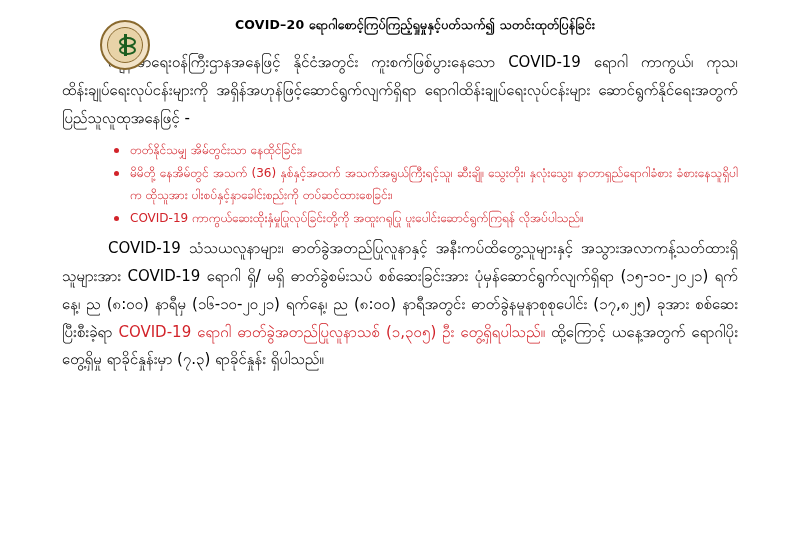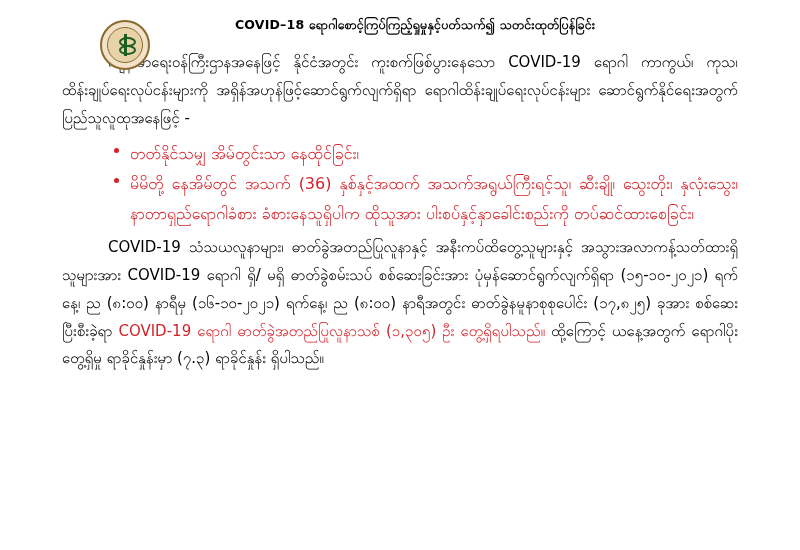--- a/index.html
+++ b/index.html
@@ -88,21 +88,21 @@
     text-indent: 46px;
   }
   .bullets {
     list-style: none;
     margin: 6px 0 6px 0;
     padding: 0 0 0 52px;
   }
   .bullets li {
     position: relative;
     color: #d2232a;
-    font-size: 16px;
+    font-size: 12px;
     line-height: 1.85;
     text-align: justify;
     padding-left: 16px;
     margin-bottom: 1px;
   }
   .bullets li::before {
     content: "";
     position: absolute;
     left: 0;
     top: 9px;
@@ -123,30 +123,31 @@
 
 <div class="page">
 
   <div class="seal">
     <div class="inner">
       <div class="staff"></div>
     </div>
   </div>
 
   <div class="title-block">
-    <div class="title-line">COVID–18 ရောဂါစောင့်ကြပ်ကြည့်ရှုမှုနှင့်ပတ်သက်၍ သတင်းထုတ်ပြန်ခြင်း</div>
+    <div class="title-line">COVID–20 ရောဂါစောင့်ကြပ်ကြည့်ရှုမှုနှင့်ပတ်သက်၍ သတင်းထုတ်ပြန်ခြင်း</div>
   </div>
 
   <div class="body-block">
 
     <p class="para indent">ကျန်းမာရေးဝန်ကြီးဌာနအနေဖြင့် နိုင်ငံအတွင်း ကူးစက်ဖြစ်ပွားနေသော COVID-19 ရောဂါ ကာကွယ်၊ ကုသ၊ ထိန်းချုပ်ရေးလုပ်ငန်းများကို အရှိန်အဟုန်ဖြင့်ဆောင်ရွက်လျက်ရှိရာ ရောဂါထိန်းချုပ်ရေးလုပ်ငန်းများ ဆောင်ရွက်နိုင်ရေးအတွက် ပြည်သူလူထုအနေဖြင့် -</p>
 
     <ul class="bullets">
       <li>တတ်နိုင်သမျှ အိမ်တွင်းသာ နေထိုင်ခြင်း၊</li>
       <li>မိမိတို့ နေအိမ်တွင် အသက် (36) နှစ်နှင့်အထက် အသက်အရွယ်ကြီးရင့်သူ၊ ဆီးချို၊ သွေးတိုး၊ နှလုံးသွေး၊ နာတာရှည်ရောဂါခံစား ခံစားနေသူရှိပါက ထိုသူအား ပါးစပ်နှင့်နှာခေါင်းစည်းကို တပ်ဆင်ထားစေခြင်း၊</li>
+      <li>COVID-19 ကာကွယ်ဆေးထိုးနှံမှုပြုလုပ်ခြင်းတို့ကို အထူးဂရုပြု ပူးပေါင်းဆောင်ရွက်ကြရန် လိုအပ်ပါသည်။</li>
     </ul>
 
     <p class="para indent"><span class="blk">COVID-19 သံသယလူနာများ၊ ဓာတ်ခွဲအတည်ပြုလူနာနှင့် အနီးကပ်ထိတွေ့သူများနှင့် အသွားအလာကန့်သတ်ထားရှိသူများအား COVID-19 ရောဂါ ရှိ/ မရှိ ဓာတ်ခွဲစမ်းသပ် စစ်ဆေးခြင်းအား ပုံမှန်ဆောင်ရွက်လျက်ရှိရာ (၁၅-၁၀-၂၀၂၁) ရက်နေ့၊ ည (၈:၀၀) နာရီမှ (၁၆-၁၀-၂၀၂၁) ရက်နေ့၊ ည (၈:၀၀) နာရီအတွင်း ဓာတ်ခွဲနမူနာစုစုပေါင်း (၁၇,၈၂၅) ခုအား စစ်ဆေးပြီးစီးခဲ့ရာ </span><span class="red">COVID-19 ရောဂါ ဓာတ်ခွဲအတည်ပြုလူနာသစ် (၁,၃၀၅) ဦး တွေ့ရှိရပါသည်။</span><span class="blk"> ထို့ကြောင့် ယနေ့အတွက် ရောဂါပိုးတွေ့ရှိမှု ရာခိုင်နှုန်းမှာ (၇.၃) ရာခိုင်နှုန်း ရှိပါသည်။</span></p>
 
     <div class="spacer-sm"></div>
 
 
   </div>
 </div>
 

